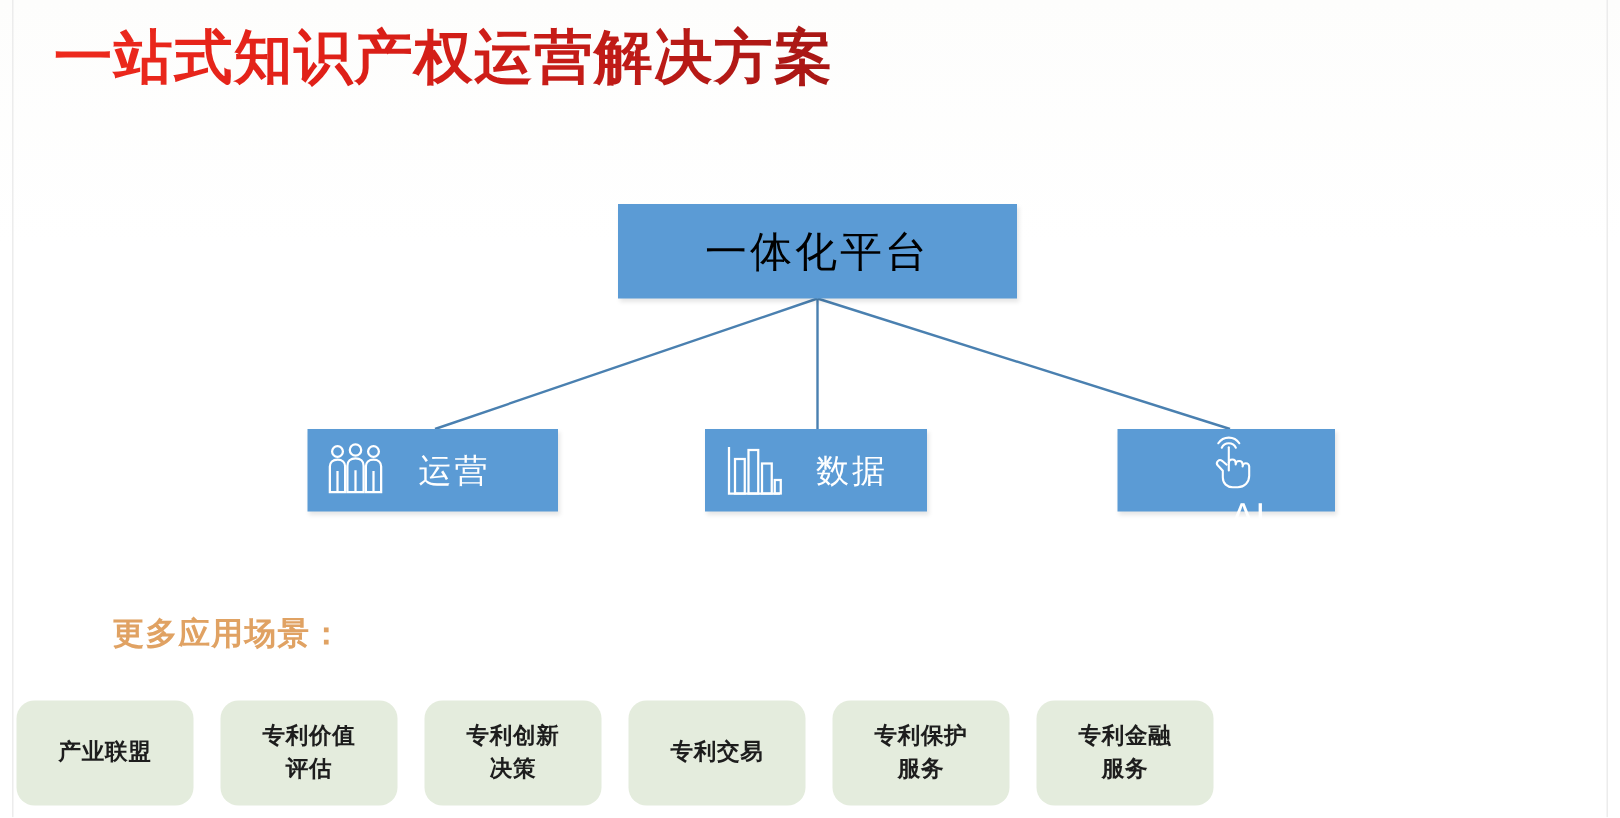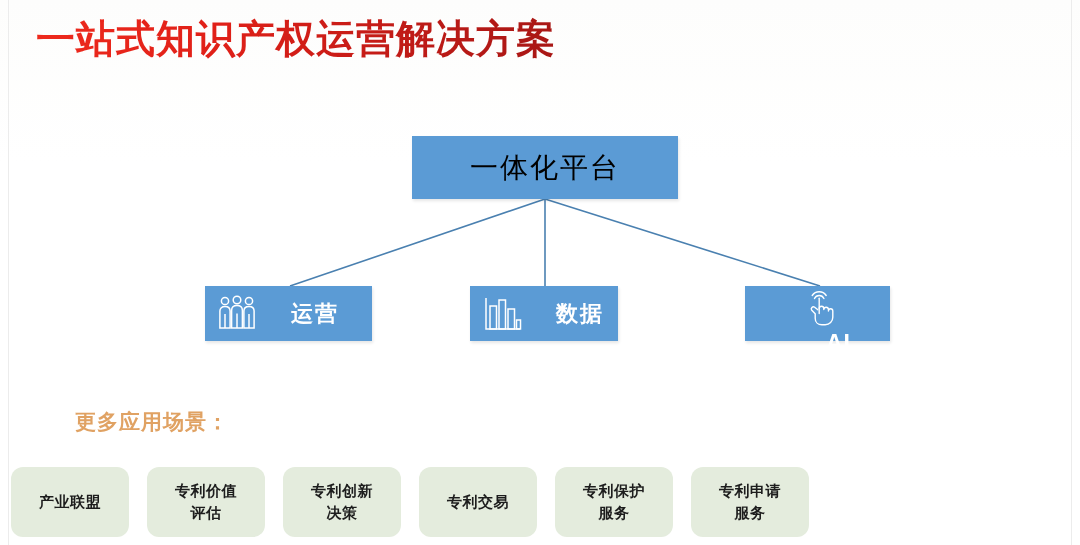--- a/index.html
+++ b/index.html
@@ -91,22 +91,22 @@
   .leaf-icon {
     width: 44px;
     height: 44px;
     flex: 0 0 44px;
     display: block;
   }
   .leaf-node .node-label {
     color: #ffffff;
     font-size: 22px;
     letter-spacing: 2px;
-    margin-left: 32px;
-    font-weight: 700;
+    margin-left: 20px;
+    font-weight: 400;
     white-space: nowrap;
   }
   #node-ai .node-label { font-size: 23px; letter-spacing: 1px; }
 
   
   #more-label {
     position: absolute;
     left: 55px;
     top: 408px;
     font-size: 21px;
@@ -206,17 +206,17 @@
 
   <div id="tags">
     <div class="tag">产业联盟</div>
     <div class="tag">专利价值
 评估</div>
     <div class="tag">专利创新
 决策</div>
     <div class="tag">专利交易</div>
     <div class="tag">专利保护
 服务</div>
-    <div class="tag">专利申请
+    <div class="tag">专利金融
 服务</div>
   </div>
 
 </div>
 
 </body></html>

